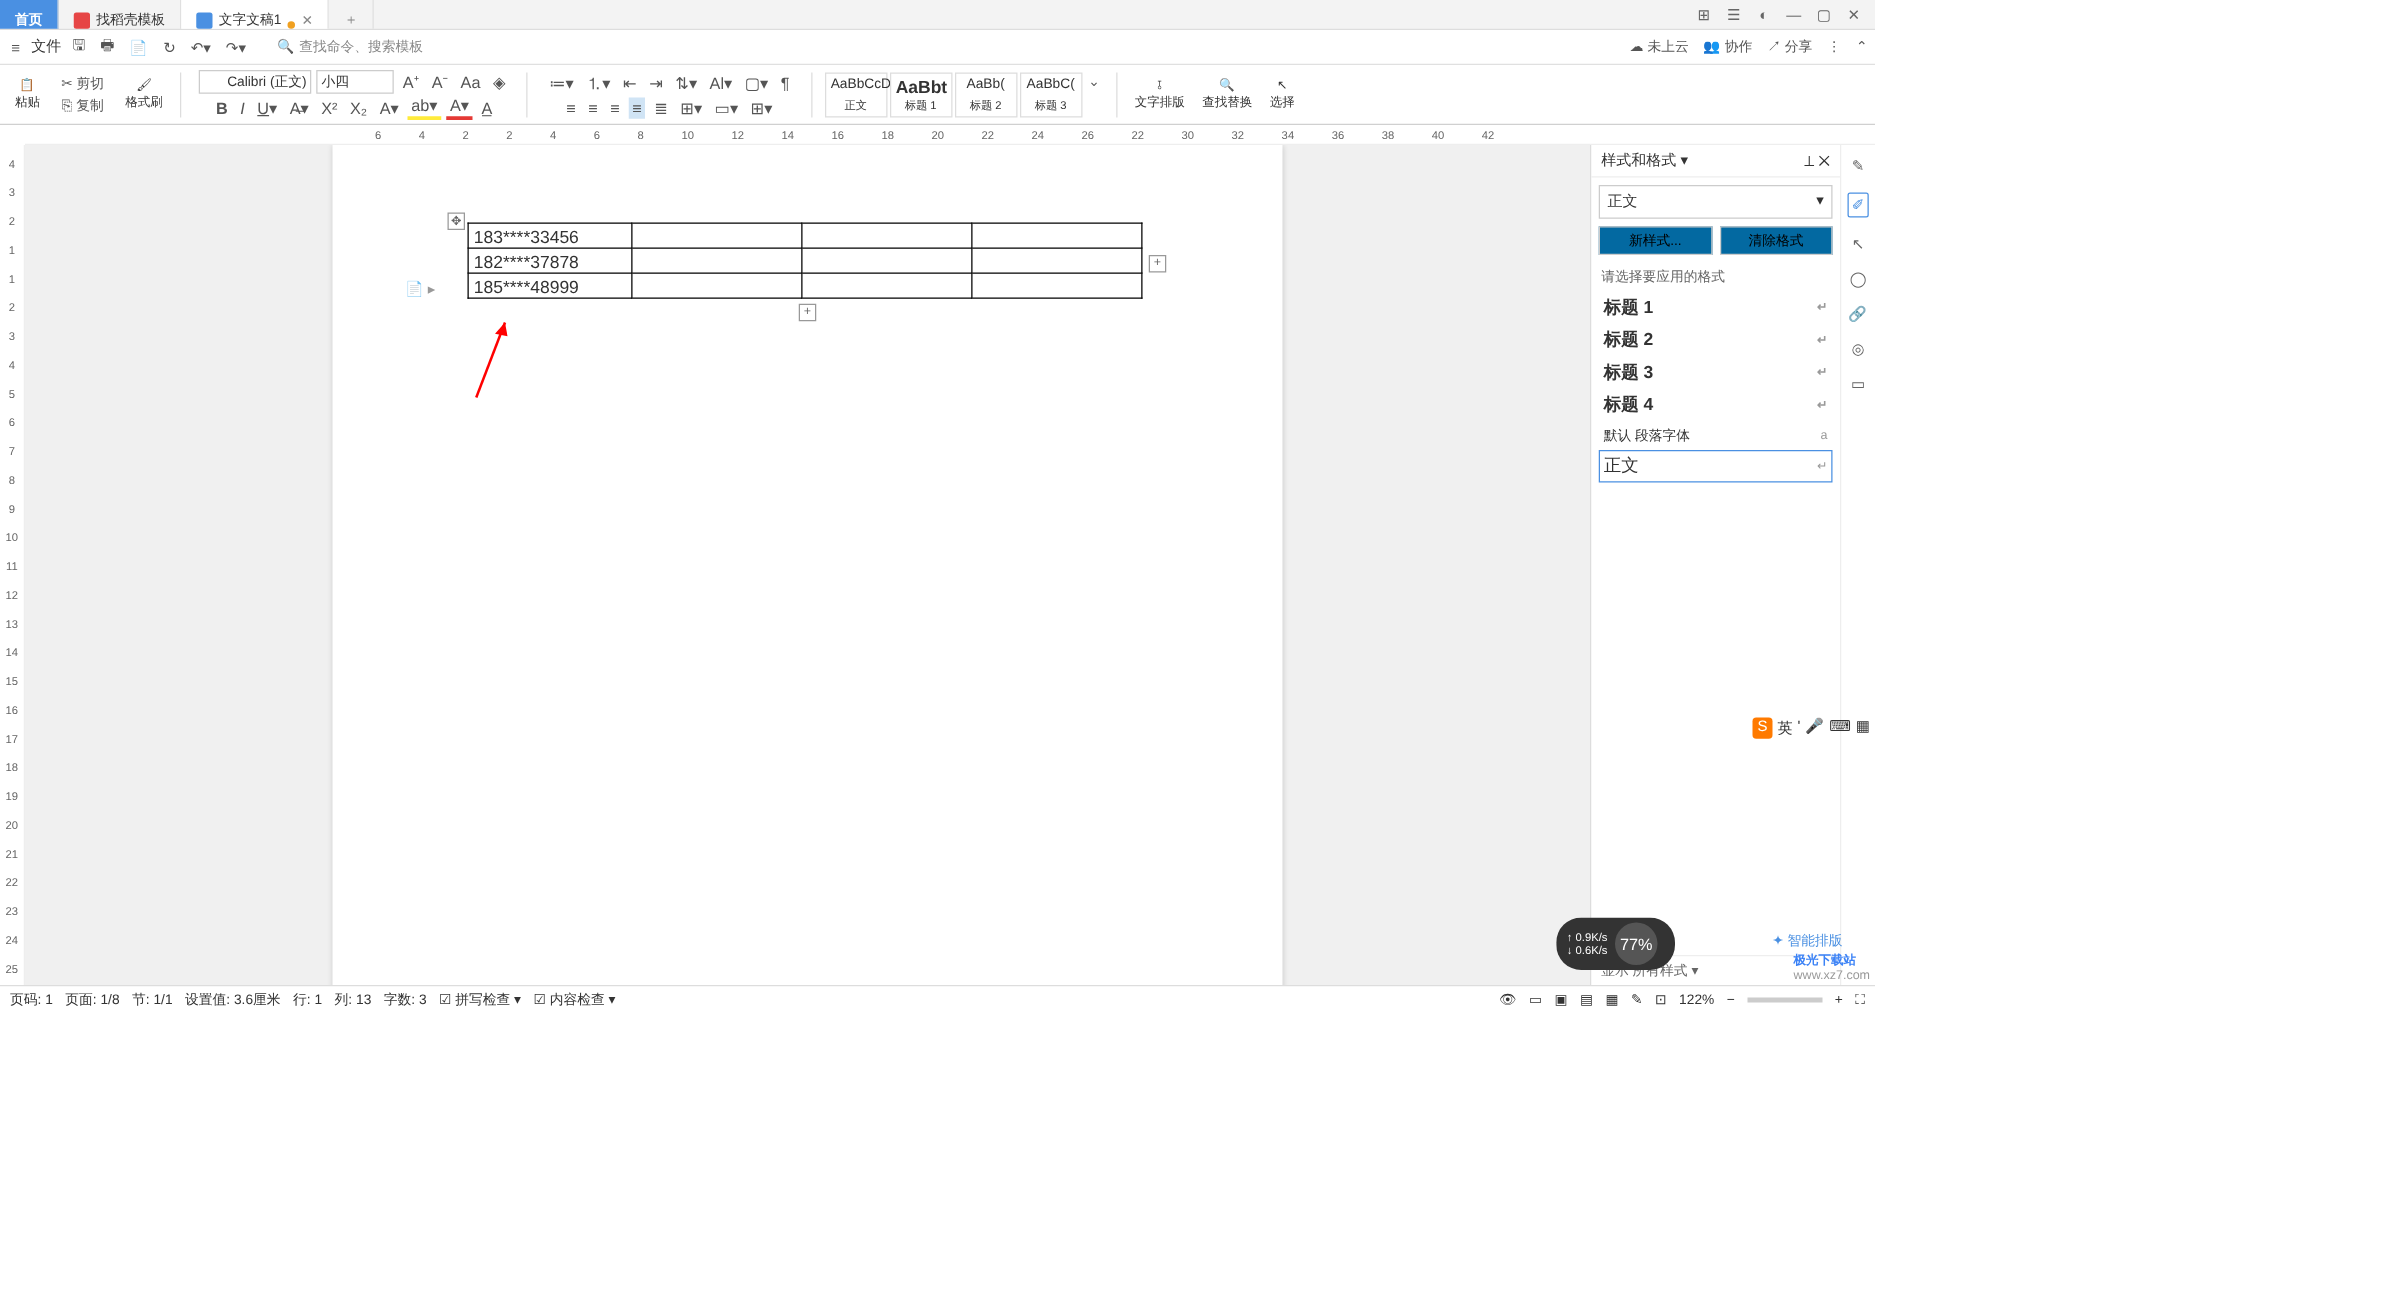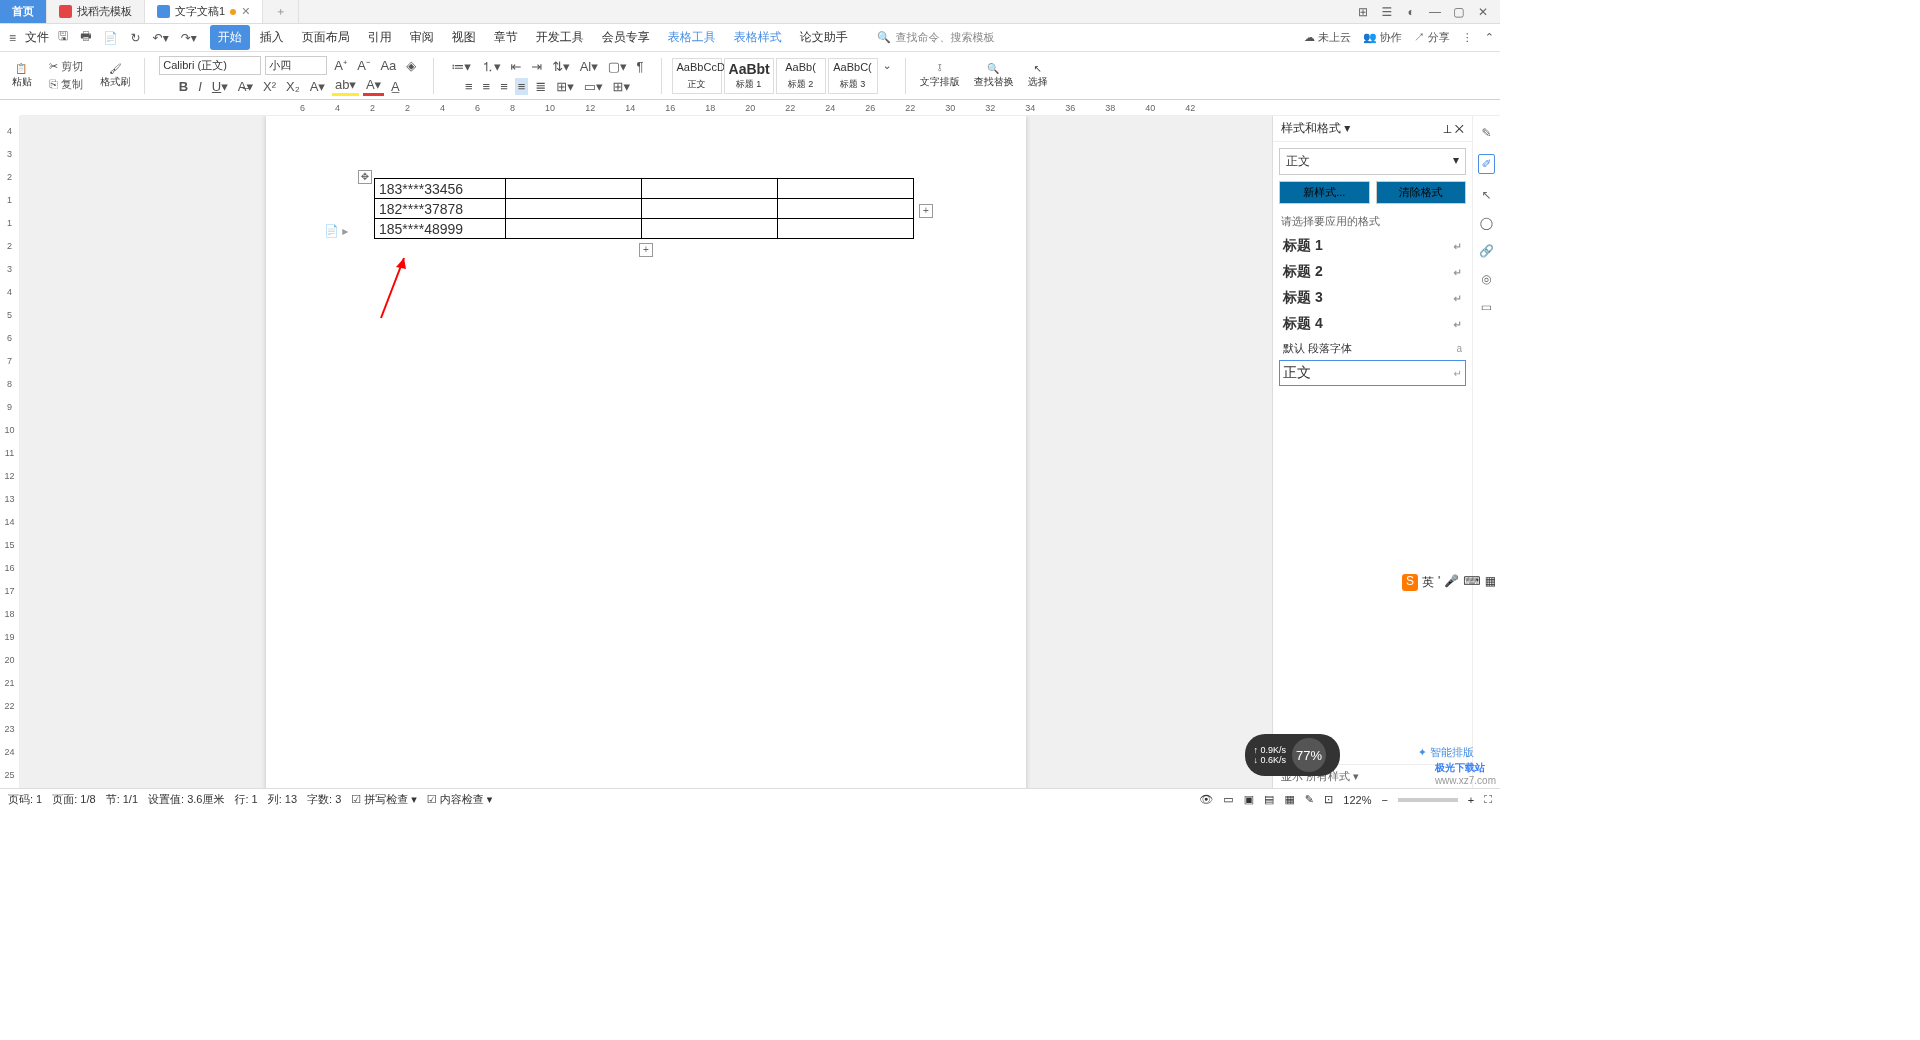--- a/index.html
+++ b/index.html
@@ -1,20 +1,20 @@
 <!DOCTYPE html>
 <html><head>
 <meta charset="utf-8">
 <style>
 * { margin: 0; padding: 0; box-sizing: border-box; font-family: "Microsoft YaHei", Arial, sans-serif; }
 body { background: #fff; font-size: 12px; color: #333; overflow: hidden; width: 1500px; height: 810px; position: relative; }
 
 
 .titlebar { height: 24px; background: #f3f3f3; display: flex; align-items: stretch; border-bottom: 1px solid #ddd; }
-.tab { display: flex; align-items: center; padding: 0 12px; font-size: 11px; gap: 5px; border-right: 1px solid #e0e0e0; }
+.tab { display: flex; align-items: flex-end; padding: 0 12px; font-size: 11px; gap: 5px; border-right: 1px solid #e0e0e0; }
 .tab.home { background: #4a90e2; color: #fff; font-weight: bold; }
 .tab .icon { width: 13px; height: 13px; display: inline-block; }
 .tab .dot { width: 6px; height: 6px; border-radius: 50%; background: #f0a020; }
 .tab .close { color: #888; font-size: 11px; }
 .titlebar-right { margin-left: auto; display: flex; align-items: center; gap: 10px; padding-right: 10px; color: #666; }
 .win-btn { width: 14px; text-align: center; }
 
 
 .menubar { height: 28px; display: flex; align-items: center; border-bottom: 1px solid #e0e0e0; padding: 0 6px; gap: 2px; }
 .menu-left { display: flex; align-items: center; gap: 6px; }
@@ -119,34 +119,20 @@
   <div class="menu-left">
     <span class="mb-icon">≡</span>
     <span>文件</span>
     <span class="mb-icon">🖫</span>
     <span class="mb-icon">🖶</span>
     <span class="mb-icon">📄</span>
     <span class="mb-icon">↻</span>
     <span class="mb-icon">↶▾</span>
     <span class="mb-icon">↷▾</span>
   </div>
-  <div class="tabs-menu">
-    <span class="mt active">开始</span>
-    <span class="mt">插入</span>
-    <span class="mt">页面布局</span>
-    <span class="mt">引用</span>
-    <span class="mt">审阅</span>
-    <span class="mt">视图</span>
-    <span class="mt">章节</span>
-    <span class="mt">开发工具</span>
-    <span class="mt">会员专享</span>
-    <span class="mt blue">表格工具</span>
-    <span class="mt blue">表格样式</span>
-    <span class="mt">论文助手</span>
-  </div>
   <div class="search-area">
     <span>🔍</span>
     <span>查找命令、搜索模板</span>
   </div>
   <div class="menubar-right">
     <span>☁ <span>未上云</span></span>
     <span>👥 <span>协作</span></span>
     <span>↗ <span>分享</span></span>
     <span>⋮</span>
     <span>⌃</span>
@@ -162,21 +148,21 @@
     <span class="r-btn">✂ <span>剪切</span></span>
     <span class="r-btn">⎘ <span>复制</span></span>
   </div>
   <div class="r-group big">
     <span>🖌</span>
     <span class="r-label">格式刷</span>
   </div>
   <div class="r-sep"></div>
   <div class="r-group">
     <div class="r-row">
-      <span class="font-sel" style="width:102px;">Calibri (正文)</span>
+      <span class="font-sel" style="width:90px;text-align:right;">Calibri (正文)</span>
       <span class="font-sel" style="width:62px;">小四</span>
       <span class="r-btn icon">A⁺</span>
       <span class="r-btn icon">A⁻</span>
       <span class="r-btn icon">Aa</span>
       <span class="r-btn icon">◈</span>
     </div>
     <div class="r-row">
       <span class="r-btn icon"><b>B</b></span>
       <span class="r-btn icon"><i>I</i></span>
       <span class="r-btn icon"><u>U</u>▾</span>

